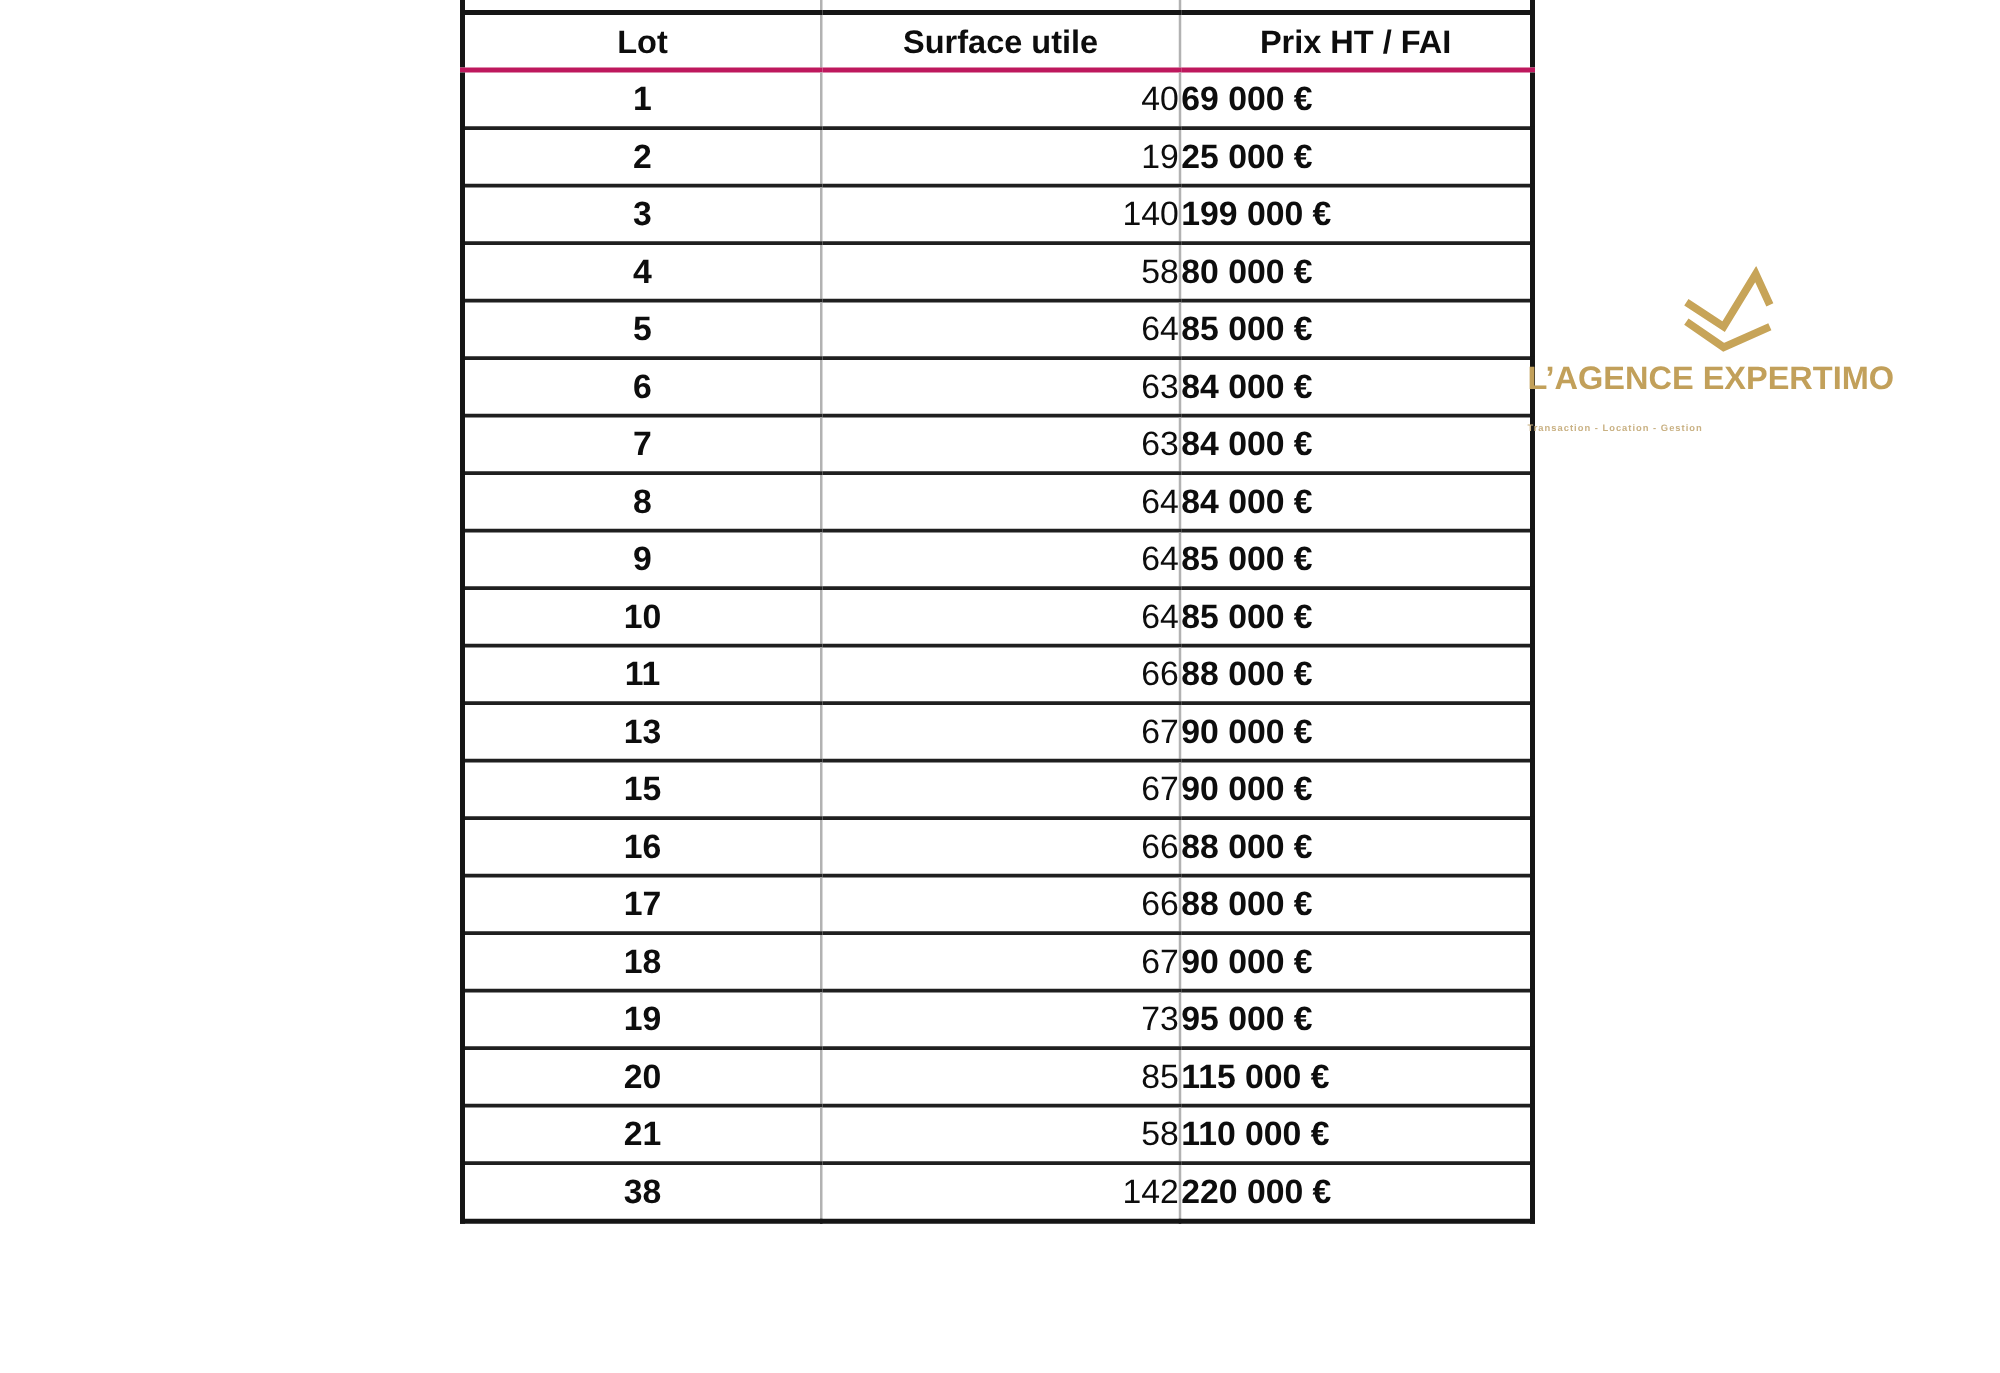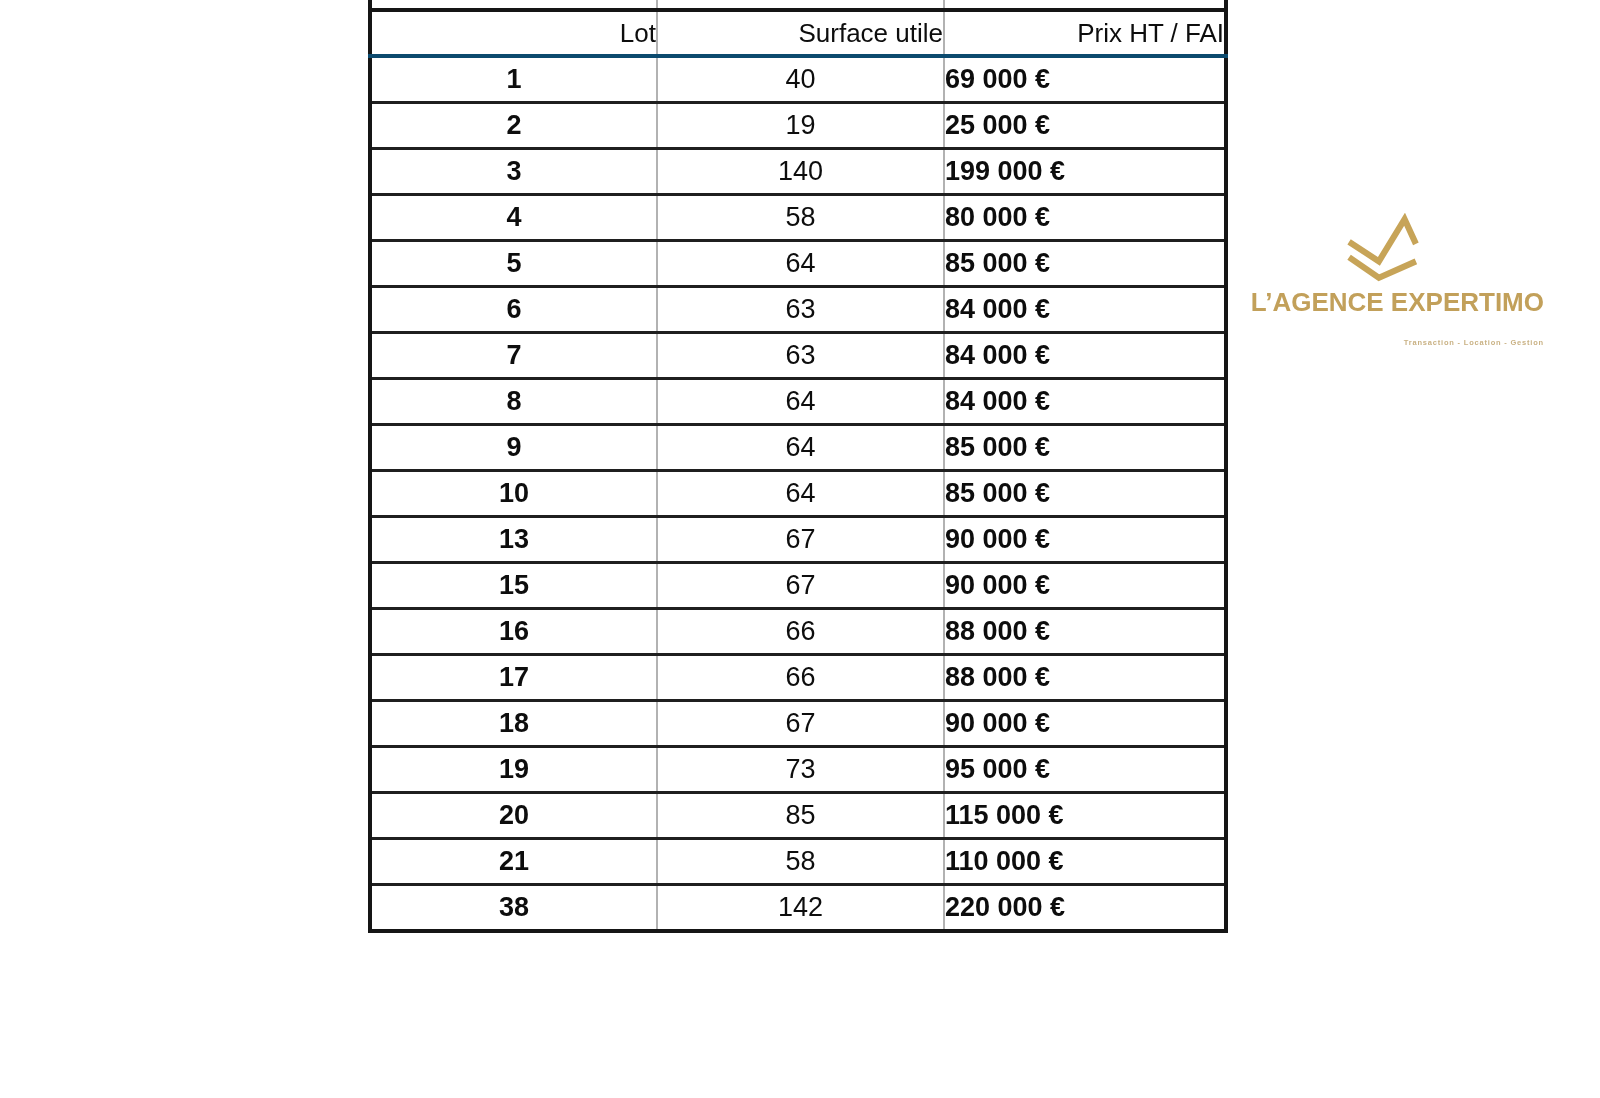--- a/index.html
+++ b/index.html
@@ -31,50 +31,50 @@
     background: #ffffff;
   }
   
   tr.partial-row td {
     height: 8px;
     border-bottom: 4px solid #151515;
     padding: 0;
   }
   thead th {
     height: 42px;
-    border-bottom: 4px solid #0c4a6e;
+    border-bottom: 4px solid #be185d;
     font-size: 26px;
-    font-weight: normal;
-    text-align: right;
+    font-weight: bold;
+    text-align: center;
     padding: 0;
     color: #0d0d0d;
   }
   tbody td {
     height: 43px;
     border-bottom: 3px solid #1f1f1f;
     font-size: 27px;
     padding: 0;
     color: #0d0d0d;
     background: #ffffff;
   }
   .price-table td + td,
   .price-table th + th {
     border-left: 2px solid #b2b2b2;
   }
   td.c-lot   { font-weight: bold; text-align: center; }
-  td.c-surface { font-weight: normal; text-align: center; }
+  td.c-surface { font-weight: normal; text-align: right; }
   td.c-prix  { font-weight: bold; padding-right: 9px; }
 
   
   .logo {
     position: absolute;
     left: 1222px;
     top: 213px;
     width: 322px;
-    text-align: right;
+    text-align: left;
   }
   .logo-mark {
     display: block;
     margin: 0 auto;
   }
   .logo-wordmark {
     margin-top: 4px;
     font-size: 26px;
     font-weight: bold;
     letter-spacing: 0px;
@@ -166,20 +166,25 @@
     <td class="c-surface">64</td>
     <td class="c-prix">85 000 €</td>
   </tr>
 
   <tr>
     <td class="c-lot">10</td>
     <td class="c-surface">64</td>
     <td class="c-prix">85 000 €</td>
   </tr>
 
+  <tr>
+    <td class="c-lot">11</td>
+    <td class="c-surface">66</td>
+    <td class="c-prix">88 000 €</td>
+  </tr>
 
 
   <tr>
     <td class="c-lot">13</td>
     <td class="c-surface">67</td>
     <td class="c-prix">90 000 €</td>
   </tr>
 
 
   <tr>

